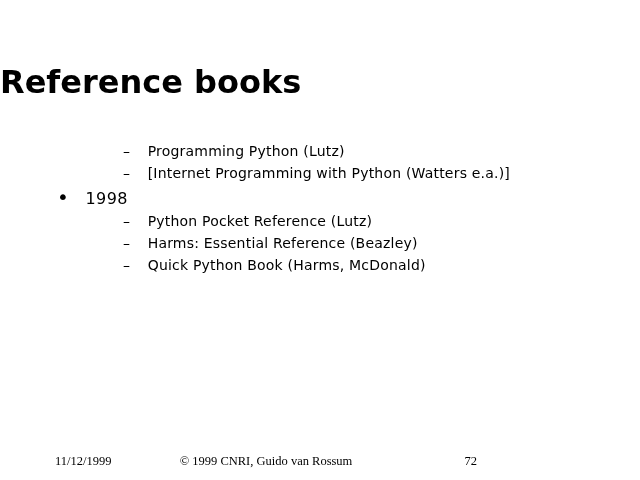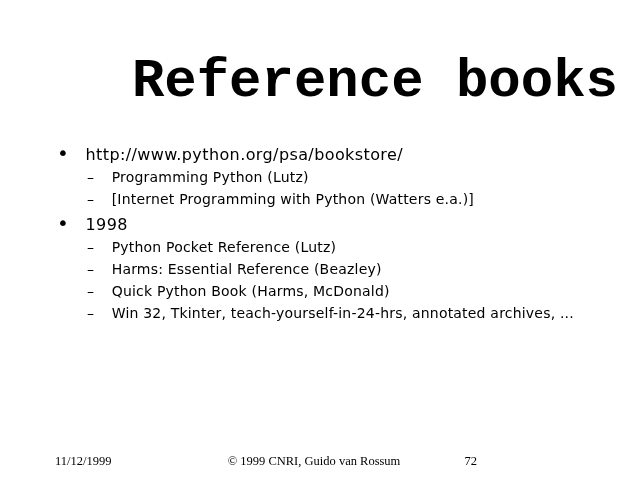--- a/index.html
+++ b/index.html
@@ -13,27 +13,26 @@
     font-family: "DejaVu Sans", "Liberation Sans", sans-serif;
     overflow: hidden;
   }
 
   .title {
     position: absolute;
     top: 59px;
     left: 0;
     width: 618px;          
     margin: 0;
-    text-align: right;
-    font-size: 54px;
+    text-align: left;
+    font-size: 32px;
     font-weight: bold;
     line-height: 46px;
     letter-spacing: 0px;
     white-space: nowrap;
-    font-family: Liberation Mono, monospace;
   }
 
   .content {
     position: absolute;
     top: 140px;
     left: 0;
     width: 640px;
   }
 
   .li { white-space: nowrap; }
@@ -42,52 +41,49 @@
     height: 26px;
     line-height: 26px;
     font-size: 16px;
     letter-spacing: 0.4px;
   }
   .l2 {
     height: 22px;
     line-height: 22px;
     font-size: 14px;
     letter-spacing: 0.2px;
+    padding-left: 36px;
   }
 
   .b { display: inline-block; }
   .l1 .b { margin-left: 57px; width: 23px; font-size: 20px; }
   .l2 .b { margin-left: 87px; width: 20px; }
 
   .footer {
     position: absolute;
     top: 453px;
     left: 0;
     width: 532px;
     height: 16px;
     line-height: 16px;
     font-family: "Liberation Serif", serif;
     font-size: 12.5px;
   }
   .f-date { position: absolute; left: 55px; }
-  .f-copy { position: absolute; left: 0; width: 100%; text-align: center; padding-left: 48px; }
+  .f-copy { position: absolute; left: 0; width: 100%; text-align: center; }
   .f-page { position: absolute; right: 55px; text-align: right; }
 </style>
 </head>
 <body>
 
 <div class="slide">
 
   <h1 class="title">Reference books</h1>
 
   <div class="content">
-  <div class="li l1">
-    <span class="b">•</span>
-    <span class="t">http://www.python.org/psa/bookstore/</span>
-  </div>
 
 
   <div class="li l2">
     <span class="b">–</span>
     <span class="t">Programming Python (Lutz)</span>
   </div>
 
   <div class="li l2">
     <span class="b">–</span>
     <span class="t">[Internet Programming with Python (Watters e.a.)]</span>
@@ -109,24 +105,20 @@
     <span class="b">–</span>
     <span class="t">Harms: Essential Reference (Beazley)</span>
   </div>
 
   <div class="li l2">
     <span class="b">–</span>
     <span class="t">Quick Python Book (Harms, McDonald)</span>
   </div>
 
 
-  <div class="li l2">
-    <span class="b">–</span>
-    <span class="t">Win 32, Tkinter, teach-yourself-in-24-hrs, annotated archives, ...</span>
-  </div>
 </div>
 
   <div class="footer">
     <span class="f-date">11/12/1999</span>
     <span class="f-copy">© 1999 CNRI, Guido van Rossum</span>
     <span class="f-page">72</span>
   </div>
 
 </div>
 

